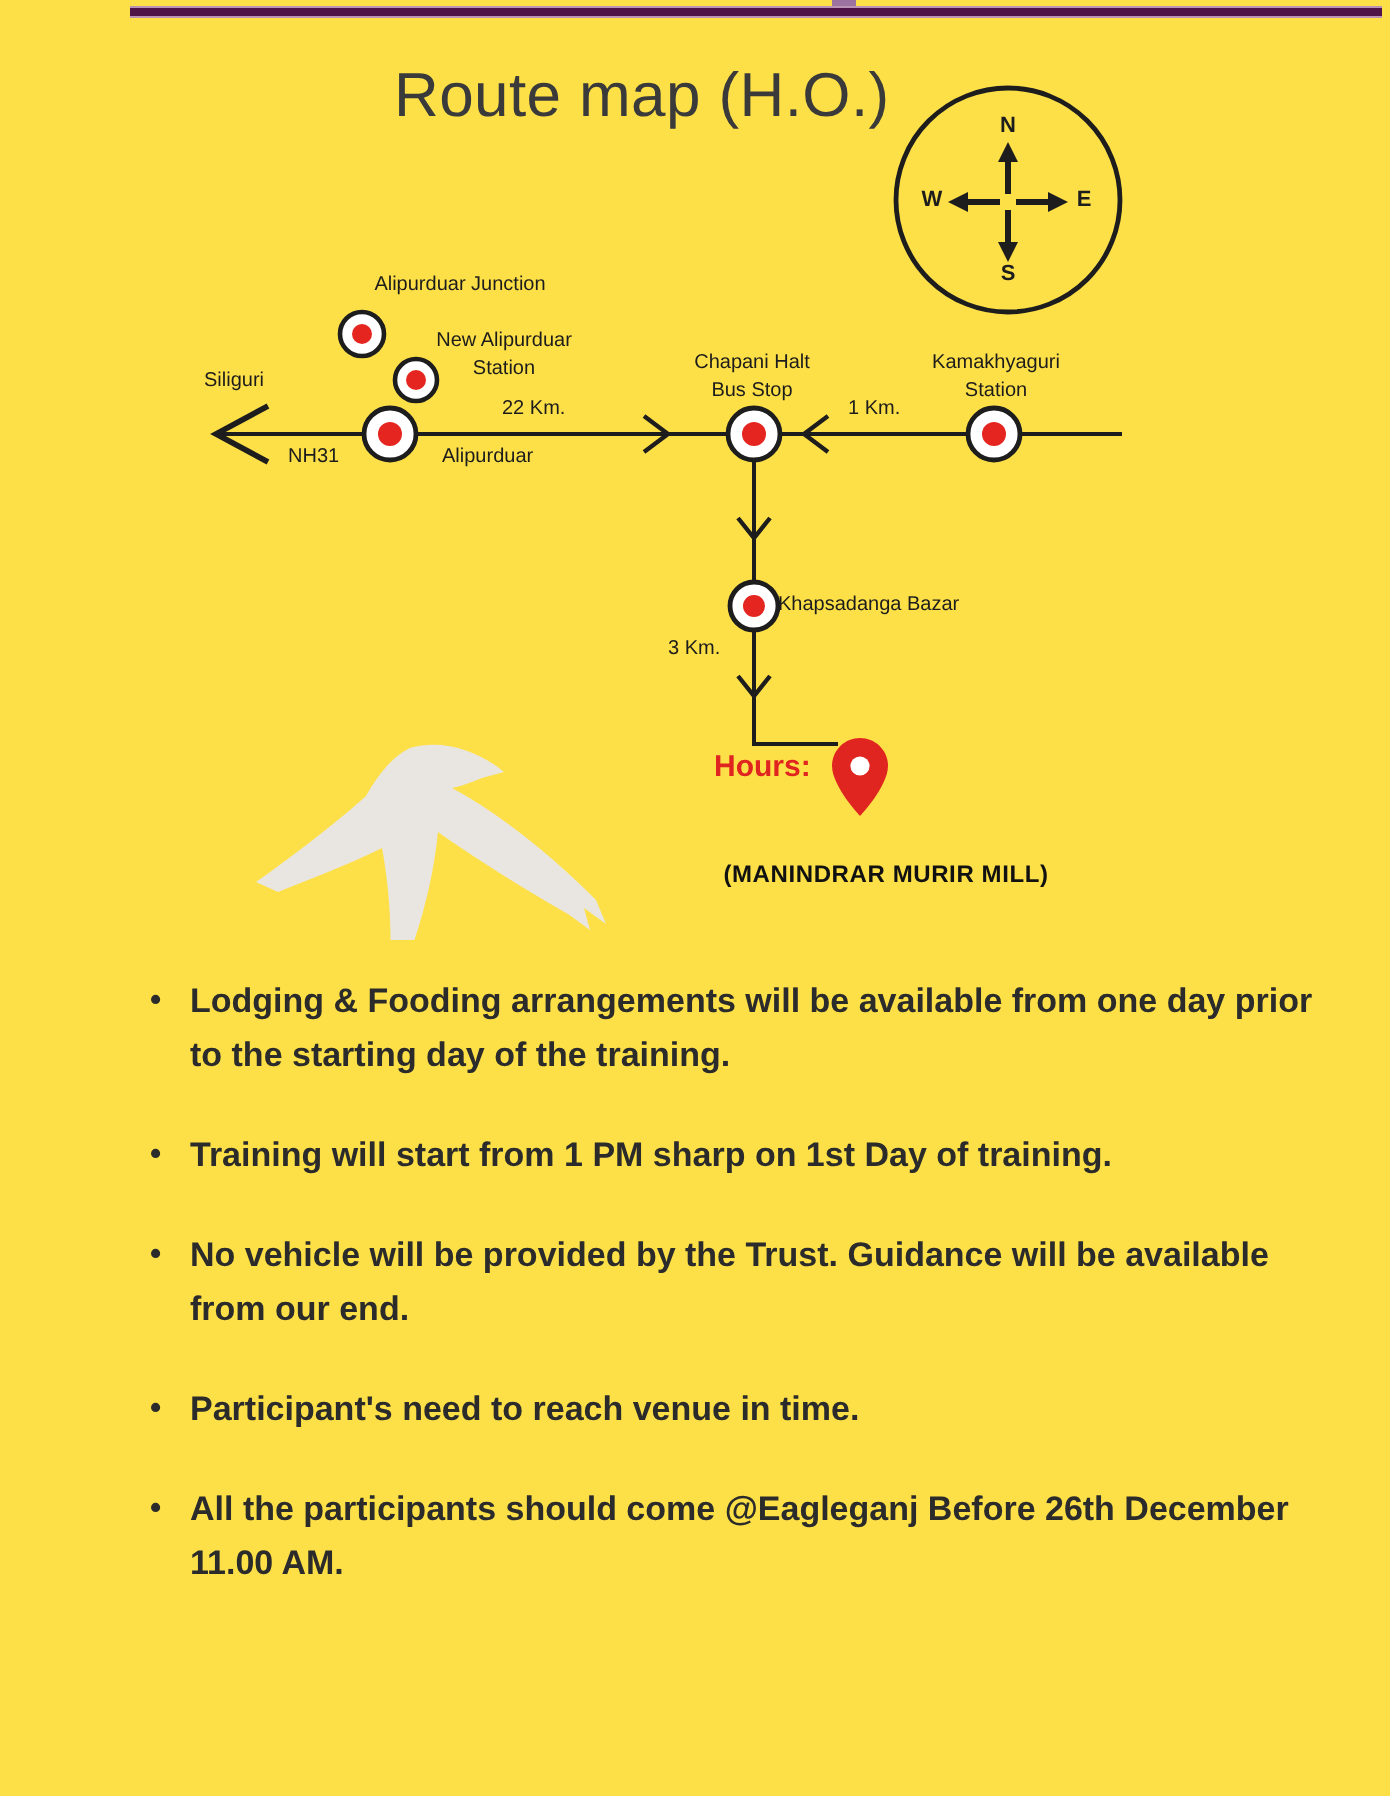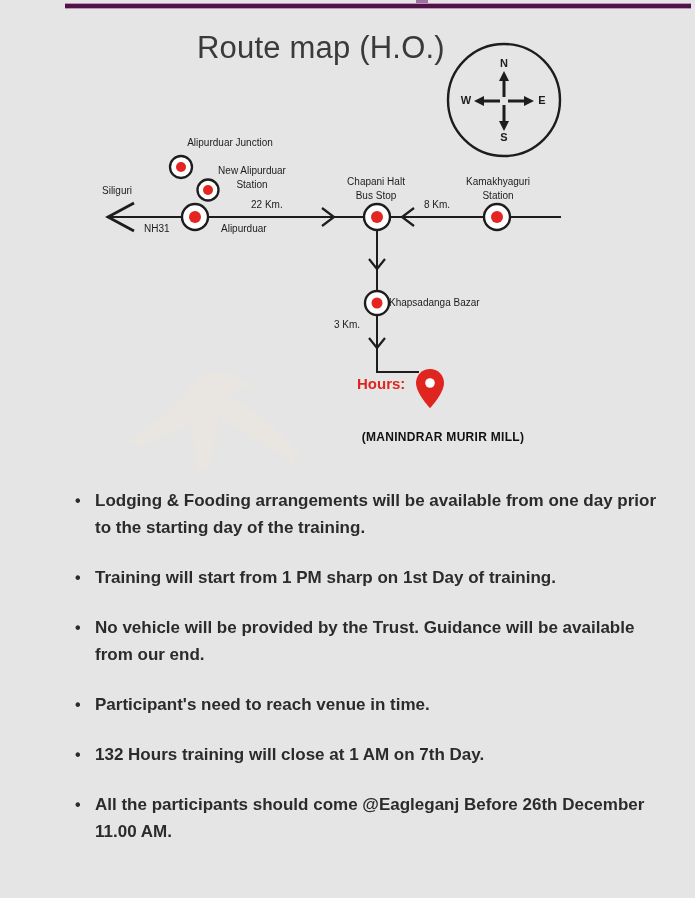--- a/index.html
+++ b/index.html
@@ -1,17 +1,17 @@
 <!DOCTYPE html>
 <html><head>
 <meta charset="utf-8">
 <style>
   html,body{margin:0;padding:0;background:#ffffff;}
   .page{
-    position:relative;width:695px;height:898px;background:#e5e5e5;overflow:hidden;
+    position:relative;width:695px;height:898px;background:#fde047;overflow:hidden;
     font-family:"Liberation Sans",sans-serif;
   }
   .top-rule{
     position:absolute;left:65px;top:3px;width:626px;height:6px;
     background:linear-gradient(to bottom,#bb93b4 0 1px,#4f1347 1px 5px,#bb93b4 5px 6px);
   }
   .top-speck{position:absolute;left:416px;top:0;width:12px;height:3px;background:#9c72a0;}
   .title{
     position:absolute;left:197px;top:30px;margin:0;
     font-size:31px;font-weight:400;color:#3a3a3a;letter-spacing:.2px;white-space:nowrap;
@@ -138,32 +138,31 @@
   <div class="mlabel ctr" style="left:252px;top:164px;">New Alipurduar
 Station</div>
   <div class="mlabel" style="left:102px;top:184px;">Siliguri</div>
   <div class="mlabel" style="left:144px;top:222px;">NH31</div>
   <div class="mlabel" style="left:221px;top:222px;">Alipurduar</div>
   <div class="mlabel" style="left:251px;top:198px;">22 Km.</div>
   <div class="mlabel ctr" style="left:376px;top:175px;">Chapani Halt
 Bus Stop</div>
   <div class="mlabel ctr" style="left:498px;top:175px;">Kamakhyaguri
 Station</div>
-  <div class="mlabel" style="left:424px;top:198px;">8 Km.</div>
+  <div class="mlabel" style="left:424px;top:198px;">1 Km.</div>
   <div class="mlabel" style="left:389px;top:296px;">Khapsadanga Bazar</div>
   <div class="mlabel" style="left:334px;top:318px;">3 Km.</div>
 
   <div class="venue-label">Hours:</div>
   <div class="venue-detail">(MANINDRAR MURIR MILL)</div>
 
   <ul class="notes">
     <li><span class="note-text">Lodging &amp; Fooding arrangements will be available from one day prior
 to the starting day of the training.</span></li>
     <li><span class="note-text">Training will start from 1 PM sharp on 1st Day of training.</span></li>
     <li><span class="note-text">No vehicle will be provided by the Trust. Guidance will be available
 from our end.</span></li>
     <li><span class="note-text">Participant's need to reach venue in time.</span></li>
-    <li><span class="note-text">132 Hours training will close at 1 AM on 7th Day.</span></li>
     <li><span class="note-text">All the participants should come @Eagleganj Before 26th December
 11.00 AM.</span></li>
   </ul>
 
 </div>
 
 </body></html>

